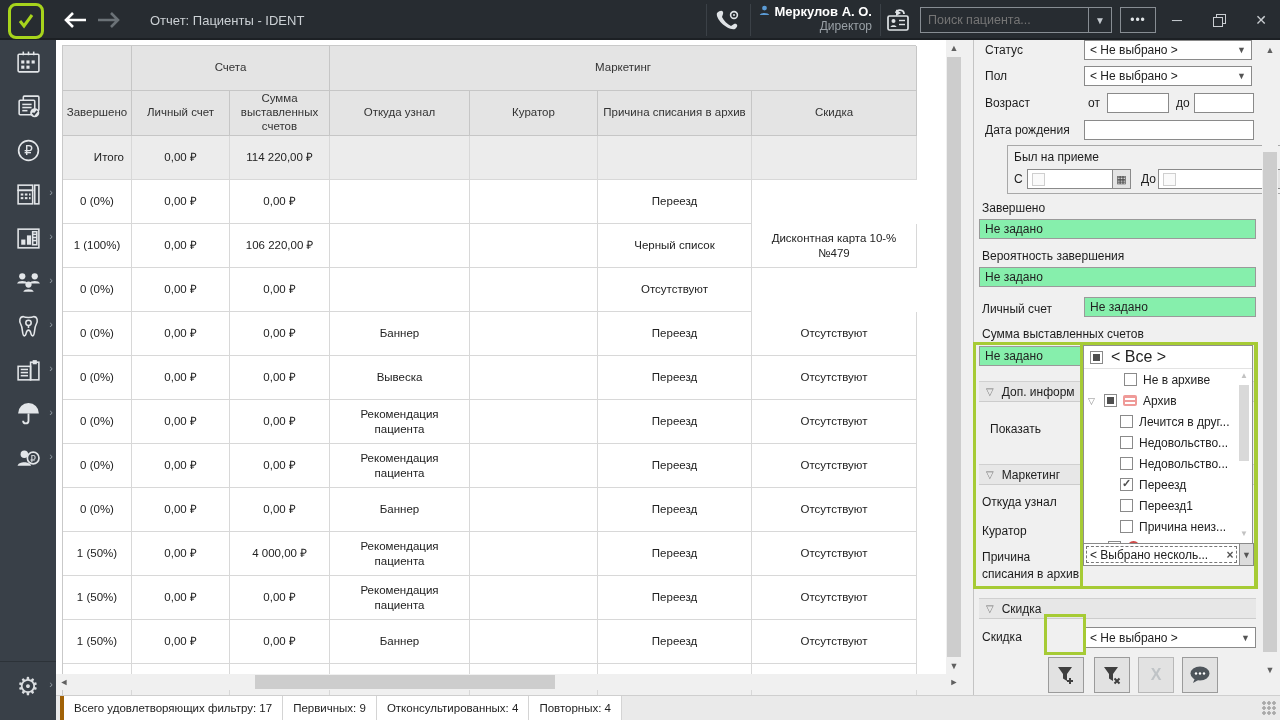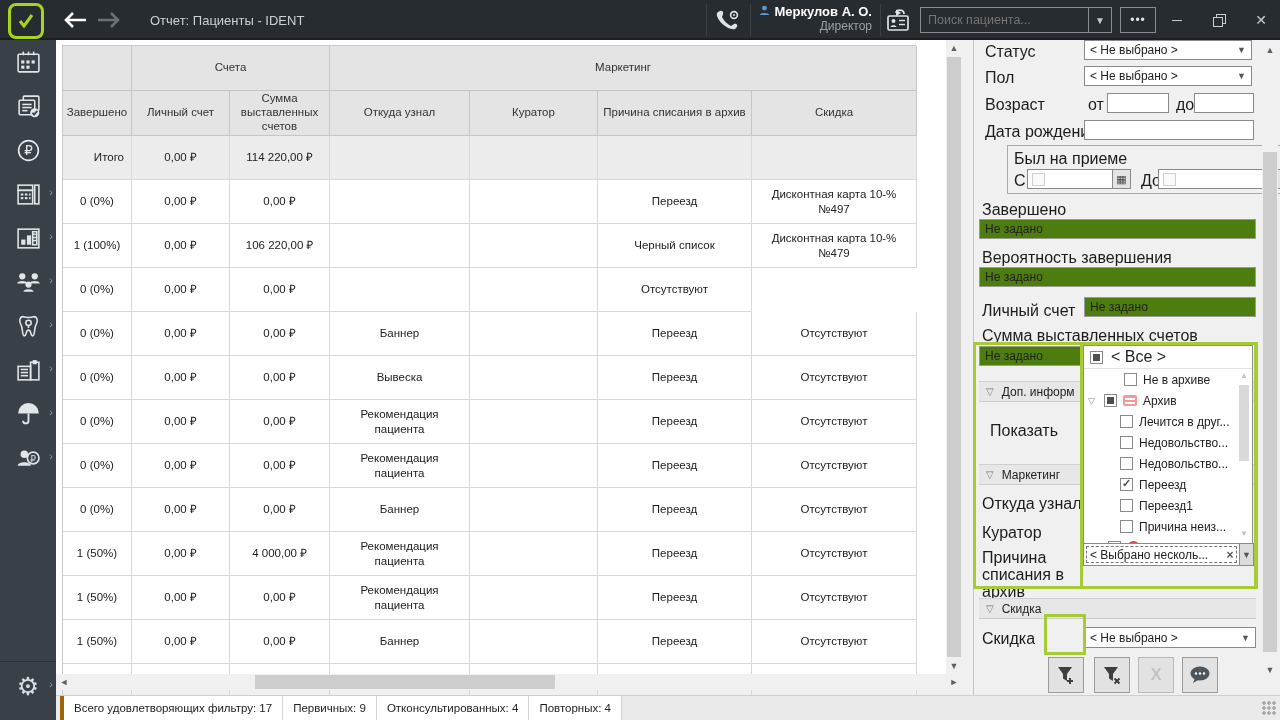--- a/index.html
+++ b/index.html
@@ -49,26 +49,26 @@
   .trow.total .td{background:#ececec;}
   .trow.total .td.c0{justify-content:flex-end;padding-right:7px;}
   
   .sbar{background:#f0f0f0;}
   .sb-arrow{position:absolute;width:16px;height:16px;display:flex;align-items:center;justify-content:center;color:#606060;font-size:9px;background:#f0f0f0;}
   .sb-thumb{position:absolute;background:#cdcdcd;}
   #vscroll{left:890px;top:0;width:16px;height:634px;}
   #hscroll{left:0;top:634px;width:906px;height:16px;}
   
   #panel{left:973px;top:40px;width:307px;height:655px;background:#f0f0f0;border-left:1px solid #c4c4c4;box-sizing:border-box;font-size:12px;}
-  .flabel{position:absolute;font-size:16px;color:#1c1c1c;white-space:nowrap;}
+  .flabel{position:absolute;font-size:12px;color:#1c1c1c;white-space:nowrap;}
   .sel{position:absolute;background:#fff;border:1px solid #8a8a8a;box-sizing:border-box;height:20px;
        display:flex;align-items:center;justify-content:space-between;padding:0 5px;font-size:12px;color:#222;}
   .sel .chev{color:#555;font-size:9px;}
   .inp{position:absolute;background:#fff;border:1px solid #8a8a8a;box-sizing:border-box;height:20px;}
-  .ro{position:absolute;background:#4d7c0f;border:1px solid #9a9a9a;box-sizing:border-box;height:20px;
+  .ro{position:absolute;background:#86efac;border:1px solid #9a9a9a;box-sizing:border-box;height:20px;
       display:flex;align-items:center;padding:0 5px;font-size:12px;color:#222;}
   .groupbox{position:absolute;border:1px solid #a8a8a8;box-sizing:border-box;margin-left:28px;}
   .dateinp{position:absolute;background:#fff;border:1px solid #8a8a8a;box-sizing:border-box;height:20px;display:flex;align-items:center;}
   .dateinp .mini{width:11px;height:11px;border:1px solid #cfcfcf;background:#fafafa;margin-left:4px;}
   .dateinp .cal{margin-left:auto;width:17px;height:18px;background:#e4e4e4;border-left:1px solid #8a8a8a;
        display:flex;align-items:center;justify-content:center;font-size:11px;color:#444;}
   .secbar{position:absolute;left:5px;width:277px;height:21px;background:#e7e7e7;border-top:1px solid #d0d0d0;border-bottom:1px solid #cccccc;
        box-sizing:border-box;display:flex;align-items:center;font-size:12px;color:#222;}
   .secbar .tri{color:#777;font-size:10px;margin:0 8px 0 7px;}
   .fbtn{position:absolute;width:36px;height:36px;background:#e2e2e2;border:1px solid #9b9b9b;box-sizing:border-box;
@@ -311,21 +311,20 @@
           <div class="td c5"></div>
           <div class="td c6"></div>
         </div>
         <div class="trow">
           <div class="td c0">0 (0%)</div>
           <div class="td c1">0,00 ₽</div>
           <div class="td c2">0,00 ₽</div>
           <div class="td c3"></div>
           <div class="td c4"></div>
           <div class="td c5">Переезд</div>
-          <div class="td c6">Дисконтная карта 10-% №497</div>
         </div>
         <div class="trow">
           <div class="td c0">1 (100%)</div>
           <div class="td c1">0,00 ₽</div>
           <div class="td c2">106 220,00 ₽</div>
           <div class="td c3"></div>
           <div class="td c4"></div>
           <div class="td c5">Черный список</div>
           <div class="td c6">Дисконтная карта 10-% №479</div>
         </div>

